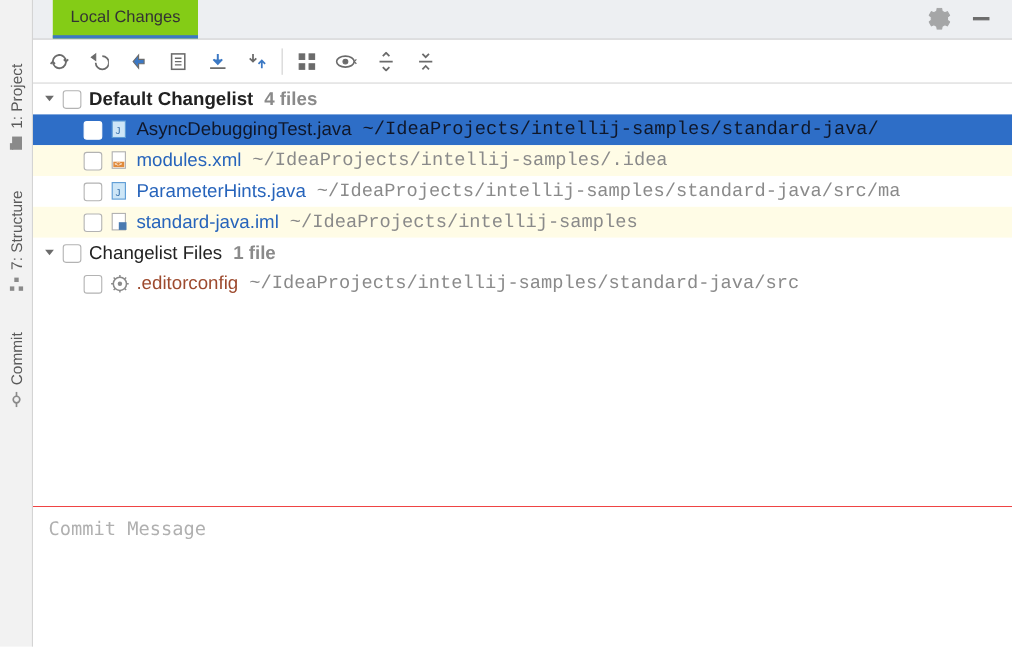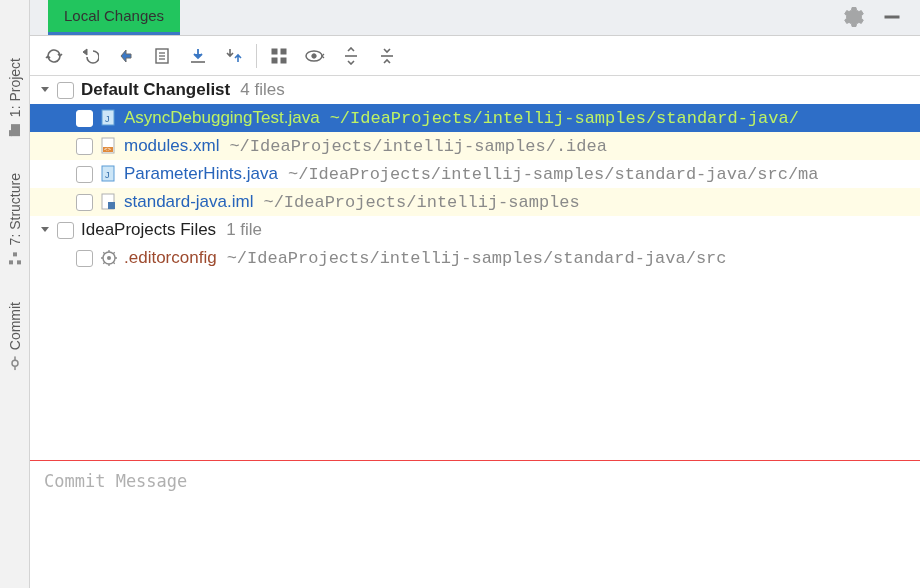--- a/index.html
+++ b/index.html
@@ -3,40 +3,40 @@
 <meta charset="utf-8">
 <style>
 * { box-sizing: border-box; margin: 0; padding: 0; font-family: "Segoe UI", Arial, sans-serif; }
 html, body { width: 920px; height: 588px; overflow: hidden; background: #fff; }
 .root { display: flex; width: 100%; height: 100%; }
 .sidebar { width: 30px; background: #f2f2f2; border-right: 1px solid #d4d4d4; display: flex; flex-direction: column; align-items: center; padding-top: 40px; }
 .sidebar-item { writing-mode: vertical-rl; transform: rotate(180deg); font-size: 14px; color: #5a5a5a; margin: 18px 0; cursor: pointer; display: flex; align-items: center; gap: 6px; }
 .sidebar-icon { transform: rotate(90deg); width: 14px; height: 14px; display: inline-flex; align-items: center; justify-content: center; }
 .main { flex: 1; display: flex; flex-direction: column; background: #fff; }
 .tabbar { height: 36px; background: #edeff2; border-bottom: 1px solid #d0d0d0; display: flex; align-items: flex-end; padding: 0 12px 0 18px; position: relative; }
-.tab { height: 36px; padding: 0 16px; display: flex; align-items: center; font-size: 15px; color: #333; border-bottom: 3px solid #3b78c4; background: #22c55e; cursor: pointer; }
+.tab { height: 36px; padding: 0 16px; display: flex; align-items: center; font-size: 15px; color: #333; border-bottom: 3px solid #3b78c4; background: #84cc16; cursor: pointer; }
 .tab-right { margin-left: auto; display: flex; align-items: center; gap: 18px; padding-right: 6px; height: 36px; }
 .icon-btn { width: 20px; height: 20px; display: inline-flex; align-items: center; justify-content: center; cursor: pointer; fill: #6b6b6b; stroke: #6b6b6b; }
 .toolbar { height: 40px; border-bottom: 1px solid #d6d6d6; display: flex; align-items: center; padding: 0 6px 0 6px; gap: 0; }
 .tbtn { width: 36px; height: 36px; display: inline-flex; align-items: center; justify-content: center; cursor: pointer; }
 .tbtn svg { fill: #6b6b6b; stroke: #6b6b6b; }
 .tsep { width: 1px; height: 24px; background: #cfcfcf; margin: 0 4px; }
 .tree { flex: 1; overflow: hidden; font-size: 17px; }
 .row { height: 28px; display: flex; align-items: center; padding-left: 8px; white-space: nowrap; }
 .row.selected { background: #2e6ec7; color: #fff; }
 .row.dim { background: #fffce6; }
 .expander { width: 14px; height: 14px; margin-right: 3px; display: inline-flex; align-items: center; justify-content: center; cursor: pointer; }
 .chk { width: 17px; height: 17px; border: 1.5px solid #b3b3b3; border-radius: 3px; background: #fff; margin: 0 7px 0 2px; flex: none; }
 .row.selected .chk { border-color: #fff; }
 .file-icon { width: 18px; height: 18px; margin-right: 6px; flex: none; display: inline-flex; }
 .group-label { font-weight: 700; color: #222; }
-.group-count { color: #8a8a8a; margin-left: 10px; font-weight: 400; }
+.group-count { color: #8a8a8a; margin-left: 10px; font-weight: 700; }
 .fname { font-weight: 400; }
 .fname.link { color: #2764bb; }
-.row.selected .fname.link, .row.selected .fpath { color: #bef264; }
+.row.selected .fname.link, .row.selected .fpath { color: #0f172a; }
 .fname.unver { color: #9d4a2e; }
 .fpath { color: #8a8a8a; margin-left: 10px; font-family: Liberation Mono, monospace; }
 .indent-1 { padding-left: 40px; }
 .commit-area { height: 128px; border-top: 1px solid #ef4444; }
 .commit-input { width: 100%; height: 100%; border: none; outline: none; resize: none; padding: 10px 14px; font-family: "SF Mono","Consolas",monospace; font-size: 17px; color: #333; }
 .commit-input::placeholder { color: #b0b0b0; }
 .spacer { flex: none; }
 </style>
 </head>
 <body>
@@ -228,21 +228,21 @@
         <span class="fpath">~/IdeaProjects/intellij-samples</span>
       </div>
 
       <div class="row">
         <span class="expander">
           <svg width="10" height="10" viewBox="0 0 10 10">
               <path d="M1 2l4 5 4-5z" fill="#6b6b6b"></path>
             </svg>
         </span>
         <span class="chk"></span>
-        <span style="color:#222">IdeaProjects Files</span>
+        <span style="color:#222">Changelist Files</span>
         <span class="group-count">1 file</span>
       </div>
 
       <div class="row indent-1">
         <span class="spacer" style="width:4px"></span>
         <span class="chk"></span>
         <span class="file-icon">
           <svg width="18" height="18" viewBox="0 0 18 18">
               <circle cx="9" cy="9" r="6" fill="none" stroke="#8a8a8a" stroke-width="1.4"></circle>
               <circle cx="9" cy="9" r="2" fill="#8a8a8a"></circle>

